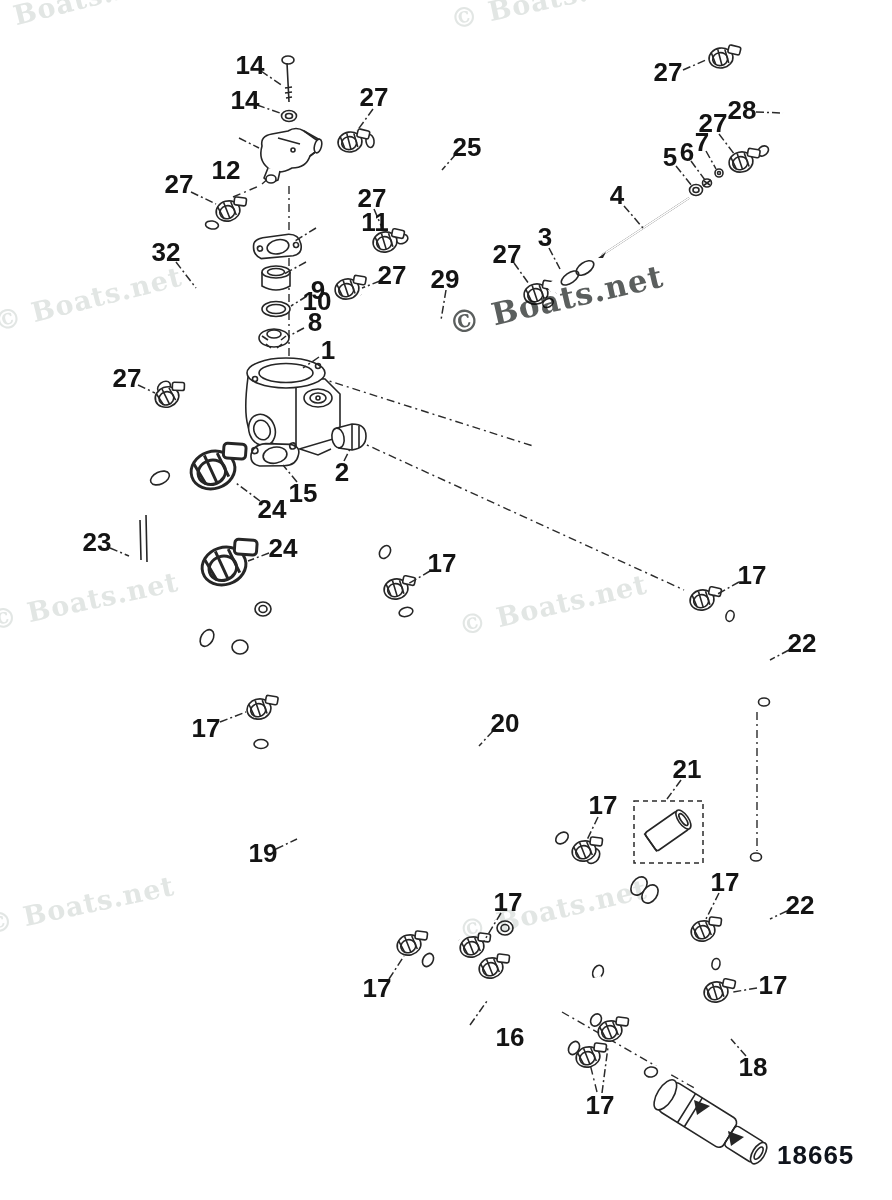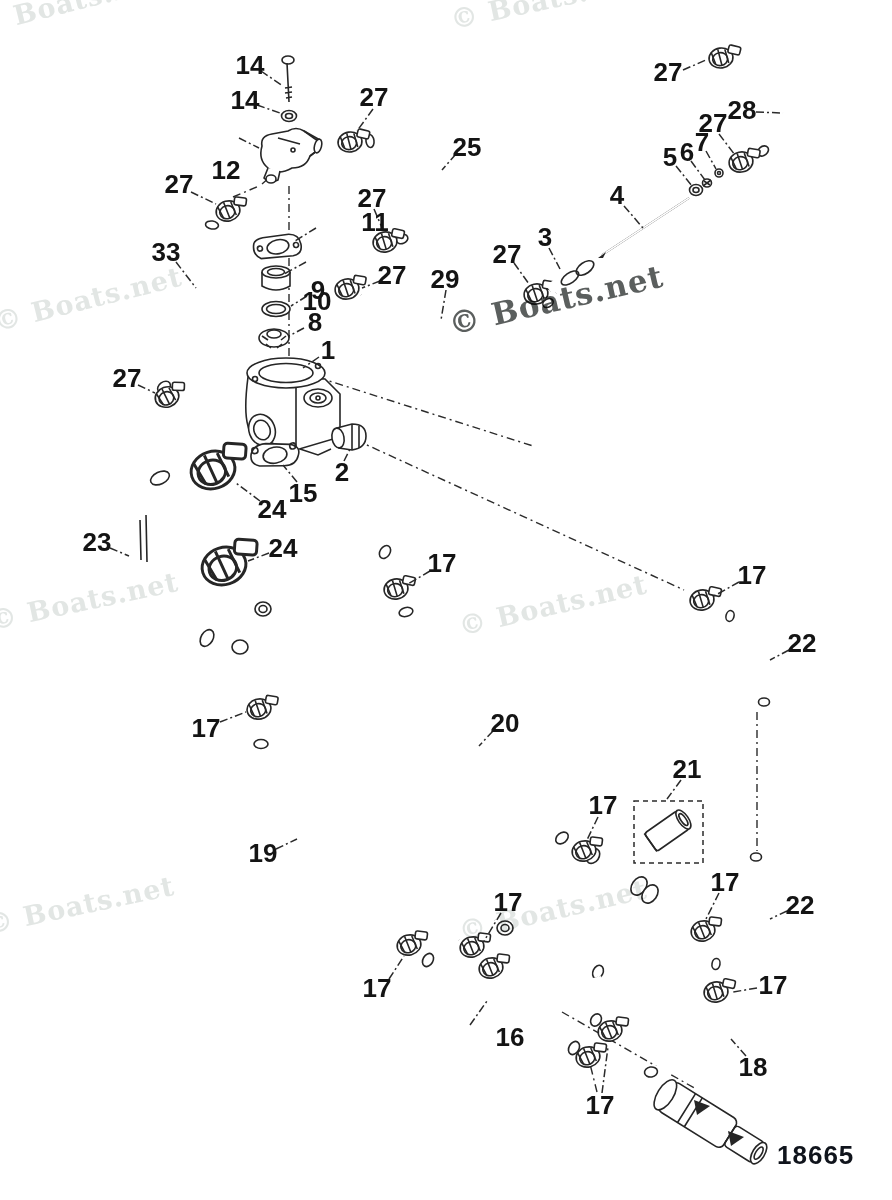--- a/index.html
+++ b/index.html
@@ -351,21 +351,21 @@
       <span class="wm light" style="left: 84px; top: 601px; transform: translate(-50%, -50%) rotate(-12deg);">© Boats.net</span>
       <span class="wm light" style="left: 553px; top: 605px; transform: translate(-50%, -50%) rotate(-13deg);">© Boats.net</span>
       <span class="wm light" style="left: 80px; top: 905px; transform: translate(-50%, -50%) rotate(-12deg);">© Boats.net</span>
       <span class="wm light" style="left: 553px; top: 910px; transform: translate(-50%, -50%) rotate(-13deg);">© Boats.net</span>
     </div>
   <div id="callout-layer">
       <span class="callout" style="left: 250px; top: 65px;">14</span>
       <span class="callout" style="left: 245px; top: 100px;">14</span>
       <span class="callout" style="left: 226px; top: 130px; margin-top: 40px;">12</span>
       <span class="callout" style="left: 179px; top: 184px;">27</span>
-      <span class="callout" style="left: 166px; top: 252px;">33</span>
+      <span class="callout" style="left: 166px; top: 252px;">32</span>
       <span class="callout" style="left: 127px; top: 378px;">27</span>
       <span class="callout" style="left: 374px; top: 97px;">27</span>
       <span class="callout" style="left: 467px; top: 147px;">25</span>
       <span class="callout" style="left: 372px; top: 198px;">27</span>
       <span class="callout" style="left: 392px; top: 275px;">27</span>
       <span class="callout" style="left: 445px; top: 279px;">29</span>
       <span class="callout" style="left: 507px; top: 254px;">27</span>
       <span class="callout" style="left: 545px; top: 237px;">3</span>
       <span class="callout" style="left: 617px; top: 195px;">4</span>
       <span class="callout" style="left: 670px; top: 157px;">5</span>

